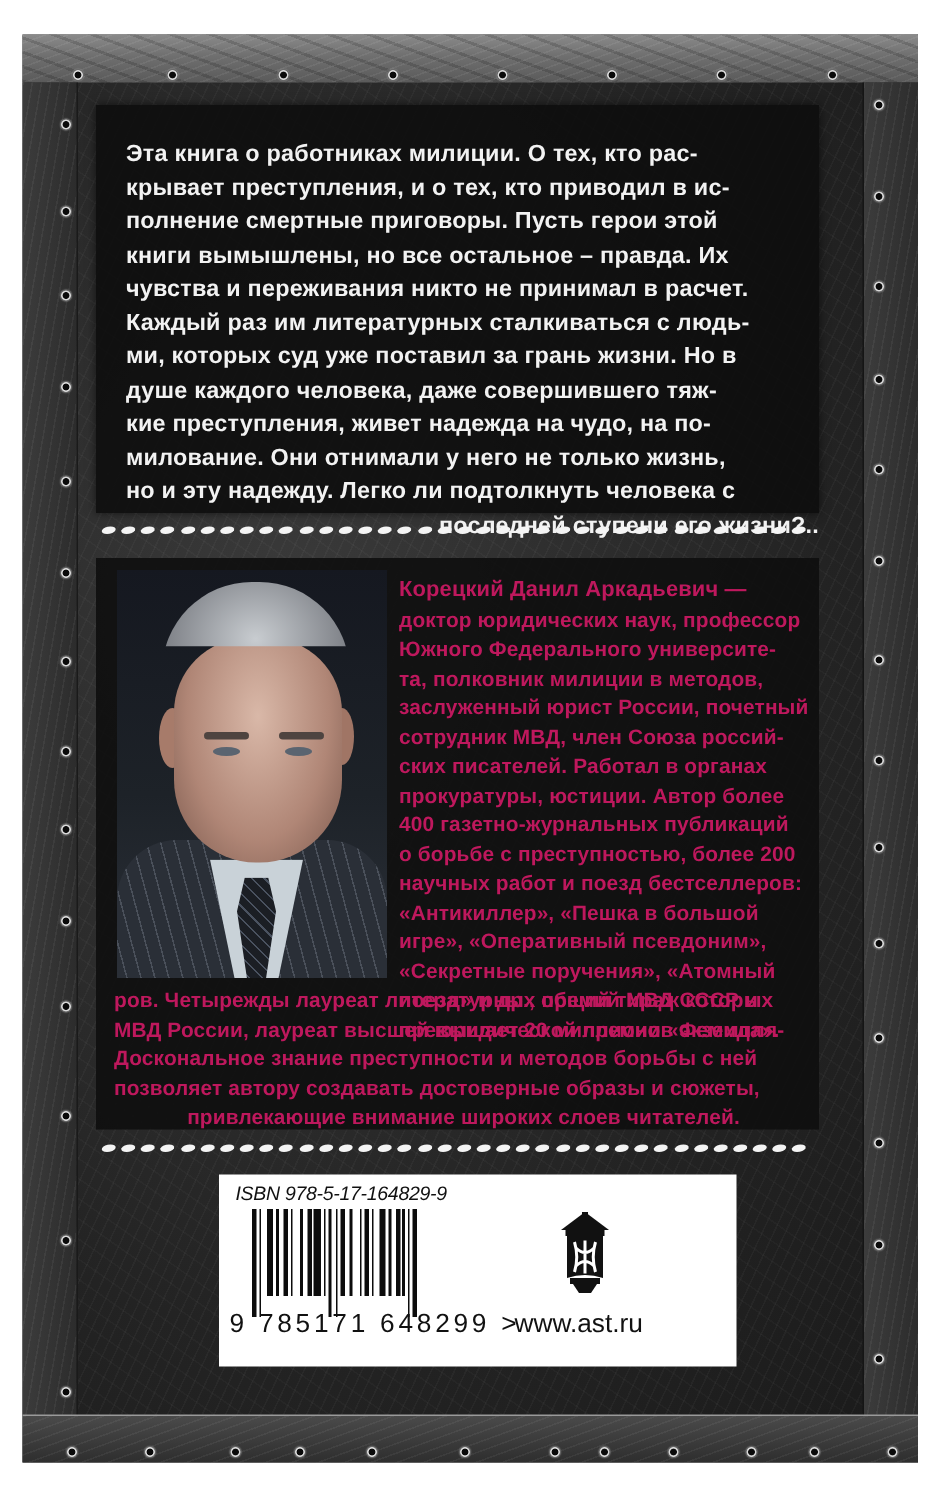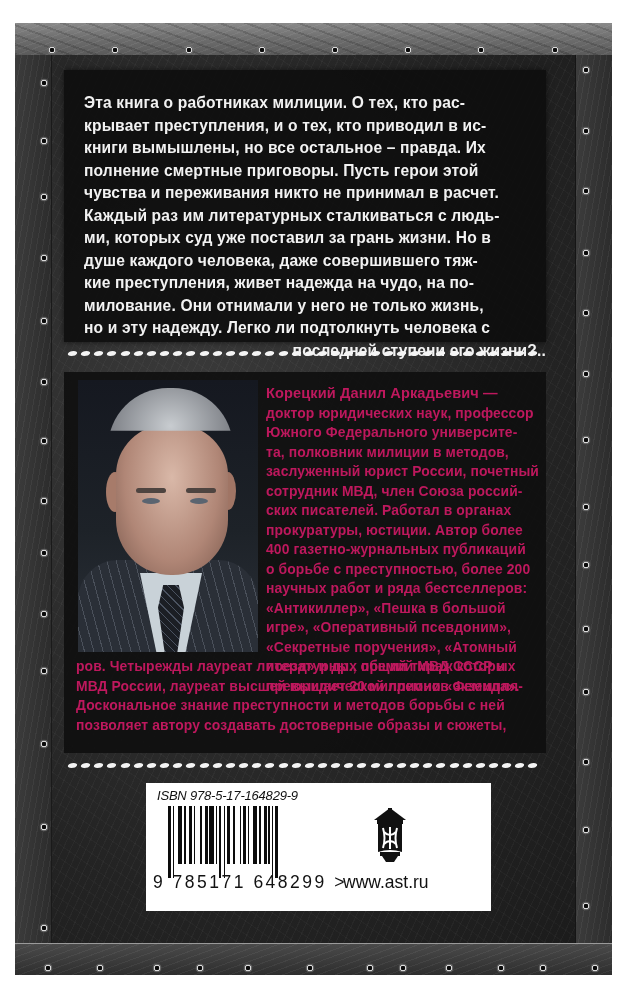--- a/index.html
+++ b/index.html
@@ -175,22 +175,22 @@
     <div class="rivet" style="left: 582px; top: 688px;"></div>
     <div class="rivet" style="left: 582px; top: 758px;"></div>
     <div class="rivet" style="left: 582px; top: 826px;"></div>
     <div class="rivet" style="left: 582px; top: 902px;"></div>
   </div>
 
 <div class="text-panel"></div>
 <div class="blurb">
   <span>Эта книга о работниках милиции. О тех, кто рас-</span>
   <span>крывает преступления, и о тех, кто приводил в ис-</span>
+  <span>полнение смертные приговоры. Пусть герои этой</span>
   <span>книги вымышлены, но все остальное – правда. Их</span>
-  <span>полнение смертные приговоры. Пусть герои этой</span>
   <span>чувства и переживания никто не принимал в расчет.</span>
   <span>Каждый раз им литературных сталкиваться с людь-</span>
   <span>ми, которых суд уже поставил за грань жизни. Но в</span>
   <span>душе каждого человека, даже совершившего тяж-</span>
   <span>кие преступления, живет надежда на чудо, на по-</span>
   <span>милование. Они отнимали у него не только жизнь,</span>
   <span>но и эту надежду. Легко ли подтолкнуть человека с</span>
   <span class="last">последней ступени его жизни?..</span>
 </div>
 
@@ -253,33 +253,34 @@
   <span class="name">Корецкий Данил Аркадьевич —</span>
   <span>доктор юридических наук, профессор</span>
   <span>Южного Федерального университе-</span>
   <span>та, полковник милиции в методов,</span>
   <span>заслуженный юрист России, почетный</span>
   <span>сотрудник МВД, член Союза россий-</span>
   <span>ских писателей. Работал в органах</span>
   <span>прокуратуры, юстиции. Автор более</span>
   <span>400 газетно-журнальных публикаций</span>
   <span>о борьбе с преступностью, более 200</span>
-  <span>научных работ и ряда бестселлеров:</span>
+  <span>научных работ и поезд бестселлеров:</span>
   <span>«Антикиллер», «Пешка в большой</span>
   <span>игре», «Оперативный псевдоним»,</span>
   <span>«Секретные поручения», «Атомный</span>
   <span>поезд» и др., общий тираж которых</span>
   <span>превышает 20 миллионов экземпля-</span>
 </div>
 
 <div class="bio bio-full">
   <span>ров. Четырежды лауреат литературных премий МВД СССР и</span>
   <span>МВД России, лауреат высшей юридической премии «Фемида».</span>
   <span>Доскональное знание преступности и методов борьбы с ней</span>
   <span>позволяет автору создавать достоверные образы и сюжеты,</span>
+  <span class="last">привлекающие внимание широких слоев читателей.</span>
 </div>
 
 <div class="dots dots-2">
     <i></i>
     <i></i>
     <i></i>
     <i></i>
     <i></i>
     <i></i>
     <i></i>

